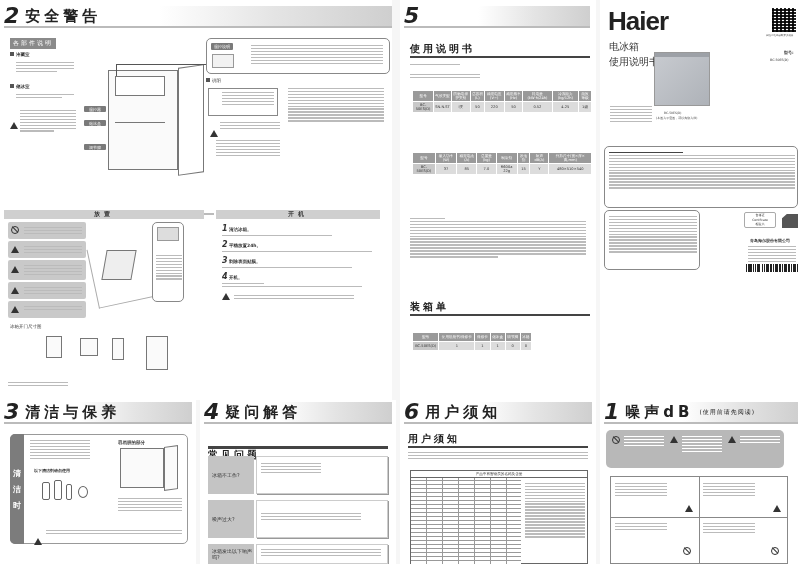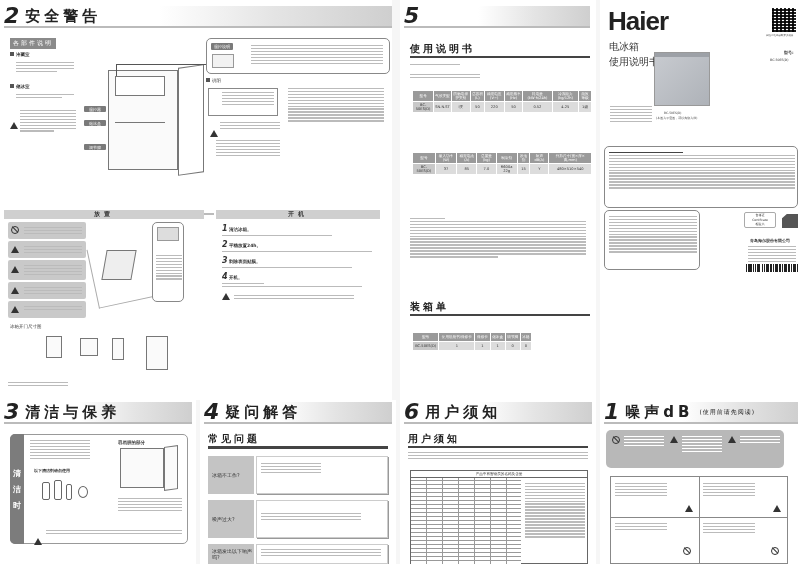--- a/index.html
+++ b/index.html
@@ -473,21 +473,21 @@
         <i></i>
         <i></i>
       </div>
   </div>
 
   <div class="panel" style="left:200px;top:400px;width:196px;height:164px;">
     <div class="sec-title" style="top:2px;width:188px;">
       <span class="num">4</span>
       <span class="txt">疑问解答</span>
     </div>
-    <div class="sub-h" style="left:8px;top:32px">常见问题</div>
+    <div class="sub-h" style="left:8px;top:48px">常见问题</div>
     <div class="rule" style="left:8px;top:46px;width:180px;height:3px"></div>
 
     <div class="faq-q" style="left:8px;top:56px;width:46px;height:38px">冰箱不工作?</div>
     <div class="faq-a" style="left:56px;top:56px;width:132px;height:38px">
         <div class="lines" style="left:4px;top:4px;width:60px">
           <i></i>
           <i></i>
           <i></i>
           <i></i>
         </div>

